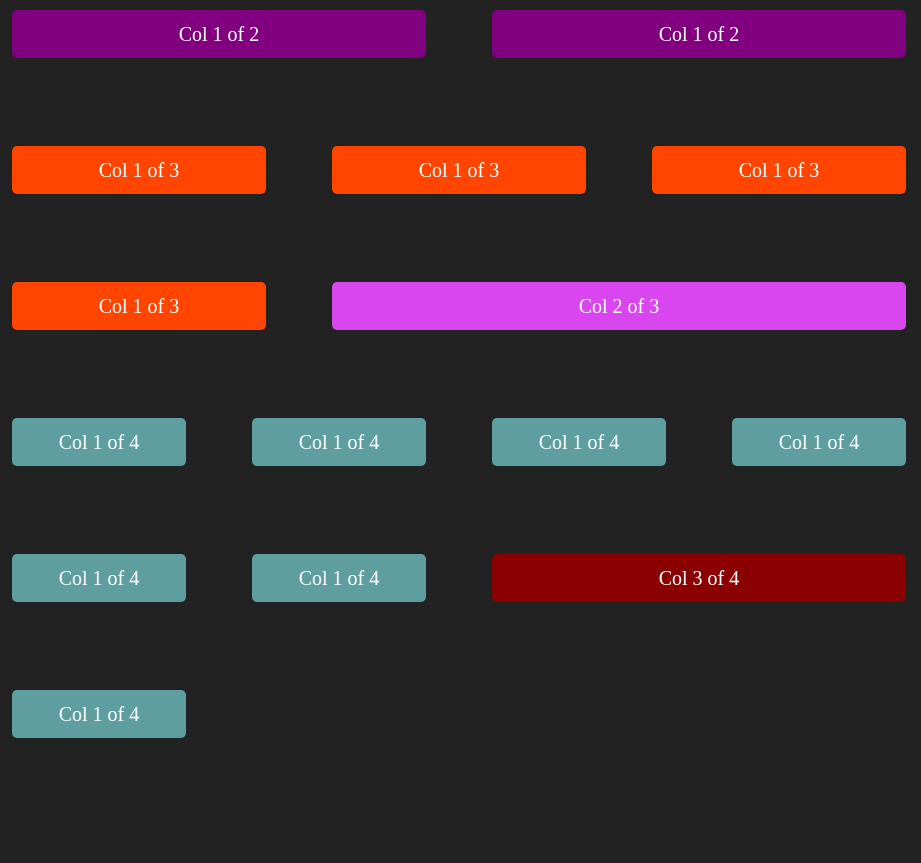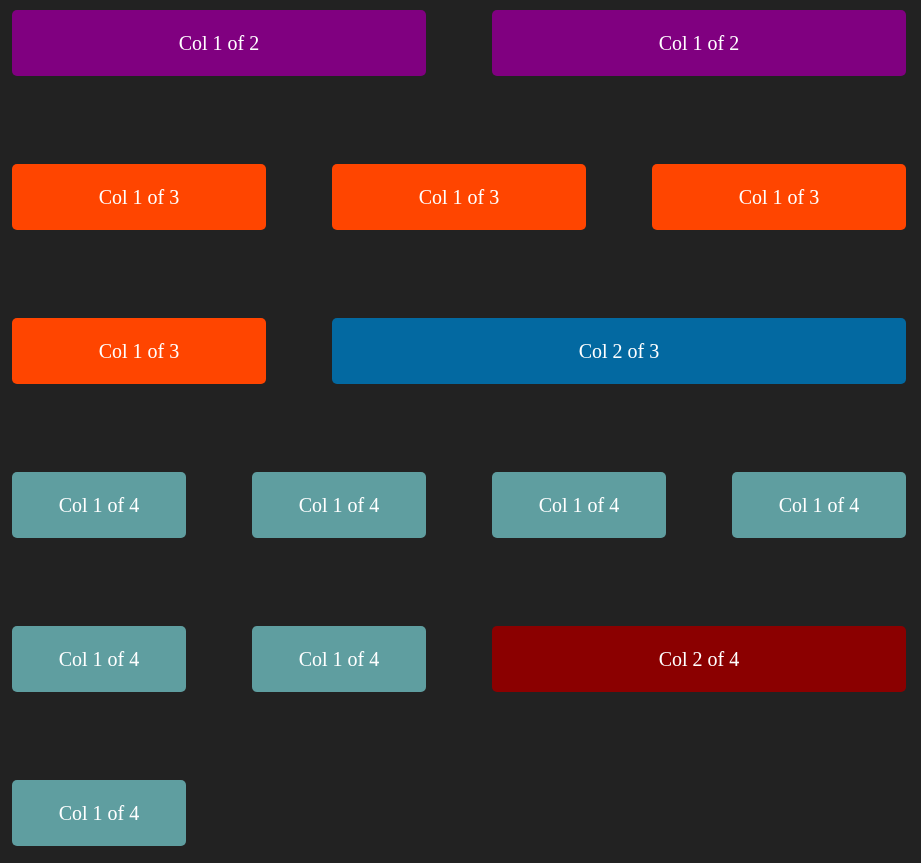--- a/index.html
+++ b/index.html
@@ -17,21 +17,21 @@
     height: 863px;
     box-sizing: border-box;
     padding: 10px 15px 0 12px;
   }
   .grid-row {
     display: grid;
     column-gap: 66px;
     margin-bottom: 88px;
   }
   .grid-box {
-    height: 66px;
+    height: 48px;
     border-radius: 5px;
     display: flex;
     align-items: center;
     justify-content: center;
   }
   .grid-box-label {
     font-family: "Liberation Serif", serif;
     font-size: 20px;
     line-height: 1;
     white-space: nowrap;
@@ -58,21 +58,21 @@
           <span class="grid-box-label" style="color: rgb(255, 255, 255);">Col 1 of 3</span>
         </div>
         <div class="grid-box" style="background: rgb(255, 69, 0); border-radius: 5px;">
           <span class="grid-box-label" style="color: rgb(255, 255, 255);">Col 1 of 3</span>
         </div>
       </div>
       <div class="grid-row" style="grid-template-columns: repeat(3, 1fr);">
         <div class="grid-box" style="background: rgb(255, 69, 0); border-radius: 5px;">
           <span class="grid-box-label" style="color: rgb(255, 255, 255);">Col 1 of 3</span>
         </div>
-        <div class="grid-box" style="background: #0369a1; border-radius: 5px; grid-column: span 2;">
+        <div class="grid-box" style="background: #d946ef; border-radius: 5px; grid-column: span 2;">
           <span class="grid-box-label" style="color: rgb(255, 255, 255);">Col 2 of 3</span>
         </div>
       </div>
       <div class="grid-row" style="grid-template-columns: repeat(4, 1fr);">
         <div class="grid-box" style="background: rgb(95, 158, 160); border-radius: 5px;">
           <span class="grid-box-label" style="color: rgb(255, 255, 255);">Col 1 of 4</span>
         </div>
         <div class="grid-box" style="background: rgb(95, 158, 160); border-radius: 5px;">
           <span class="grid-box-label" style="color: rgb(255, 255, 255);">Col 1 of 4</span>
         </div>
@@ -84,21 +84,21 @@
         </div>
       </div>
       <div class="grid-row" style="grid-template-columns: repeat(4, 1fr);">
         <div class="grid-box" style="background: rgb(95, 158, 160); border-radius: 5px;">
           <span class="grid-box-label" style="color: rgb(255, 255, 255);">Col 1 of 4</span>
         </div>
         <div class="grid-box" style="background: rgb(95, 158, 160); border-radius: 5px;">
           <span class="grid-box-label" style="color: rgb(255, 255, 255);">Col 1 of 4</span>
         </div>
         <div class="grid-box" style="background: rgb(139, 0, 0); border-radius: 5px; grid-column: span 2;">
-          <span class="grid-box-label" style="color: rgb(255, 255, 255);">Col 2 of 4</span>
+          <span class="grid-box-label" style="color: rgb(255, 255, 255);">Col 3 of 4</span>
         </div>
       </div>
       <div class="grid-row" style="grid-template-columns: repeat(4, 1fr);">
         <div class="grid-box" style="background: rgb(95, 158, 160); border-radius: 5px;">
           <span class="grid-box-label" style="color: rgb(255, 255, 255);">Col 1 of 4</span>
         </div>
       </div>
     </div>
 </div>
 

